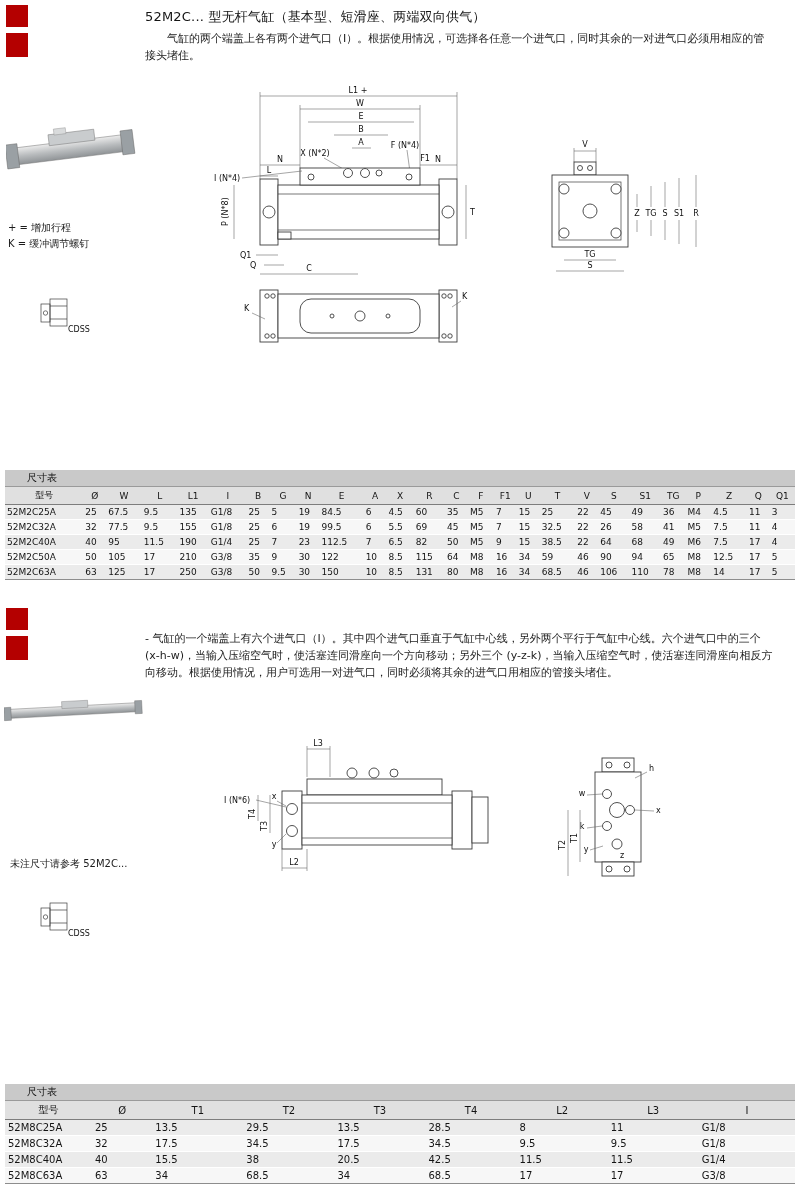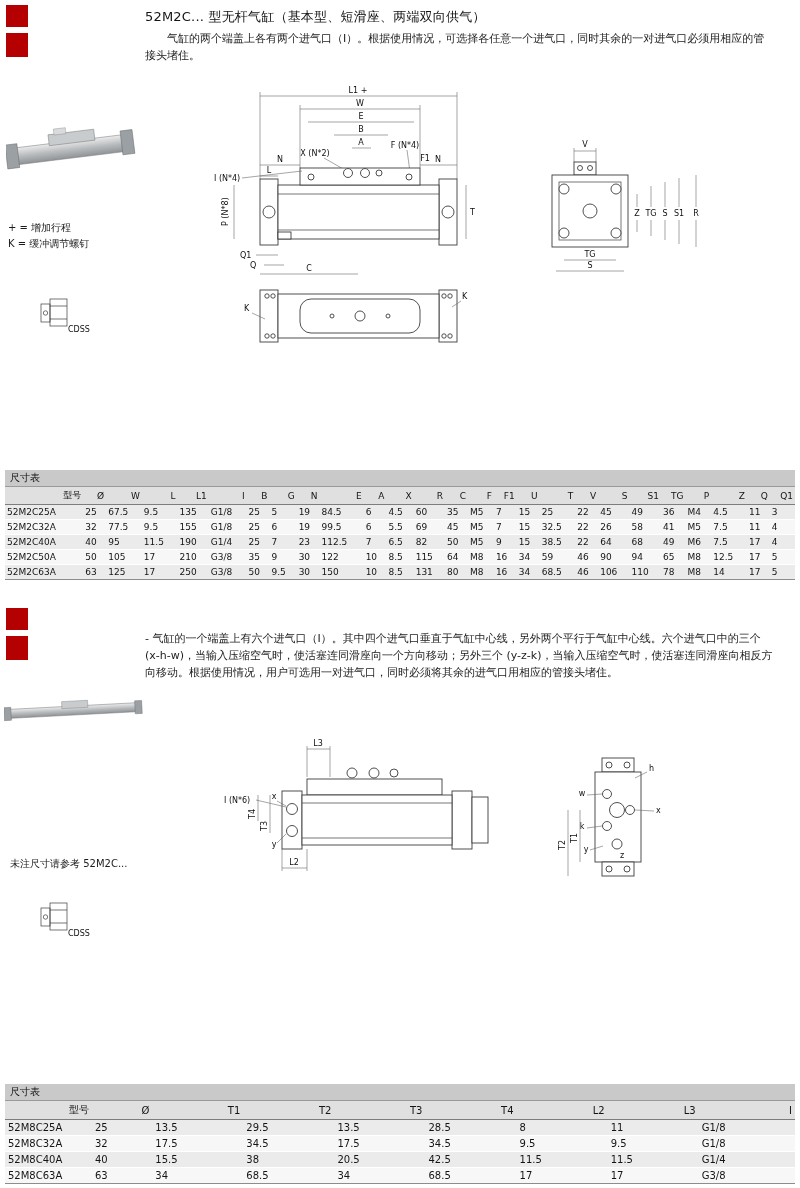--- a/index.html
+++ b/index.html
@@ -4,23 +4,23 @@
 <style>
   html,body{margin:0;padding:0}
   body{font-family:"DejaVu Sans","Liberation Sans",sans-serif;background:#ffffff}
   .page{position:relative;width:800px;height:1188px;background:#fff;overflow:hidden;color:#141414}
   .redsq{position:absolute;left:6px;width:22px;background:#b40000}
   .sec-title{position:absolute;left:145px;font-size:13px;font-weight:normal;letter-spacing:.2px;width:620px}
   .body-text{position:absolute;left:145px;font-size:11px;line-height:17px;color:#1c1c1c}
   .indent{text-indent:22px}
   .side-note{position:absolute;font-size:10px;line-height:16px;color:#1c1c1c}
   .tbl{position:absolute;left:5px;width:790px}
-  .tbl-bar{background:#c9c9c9;border-bottom:1px solid #9a9a9a;font-size:10px;padding:1px 5px;color:#111}
+  .tbl-bar{background:#c9c9c9;border-bottom:1px solid #9a9a9a;font-size:10px;padding:1px 22px;color:#111}
   table{width:100%;border-collapse:collapse}
-  th{font-weight:normal;text-align:right;background:#e0e0e0;border-bottom:1px solid #7d7d7d;padding:2px 3px}
+  th{font-weight:normal;text-align:center;background:#e0e0e0;border-bottom:1px solid #7d7d7d;padding:2px 3px}
   td{text-align:left;padding:2px 3px;border-bottom:1px solid #fff}
   #table1 th,#table1 td{font-size:9px;padding:2px 2px}
   #table2 th,#table2 td{font-size:10px}
   #table2 th:first-child{width:11%}
   tbody tr:nth-child(odd){background:#ebebeb}
   tbody tr:nth-child(even){background:#f7f7f7}
   tbody tr:last-child td{border-bottom:1px solid #8d8d8d}
   td.model{font-weight:normal}
   svg{position:absolute}
   .ol{fill:#ffffff;stroke:#3c3c3c;stroke-width:0.9}

